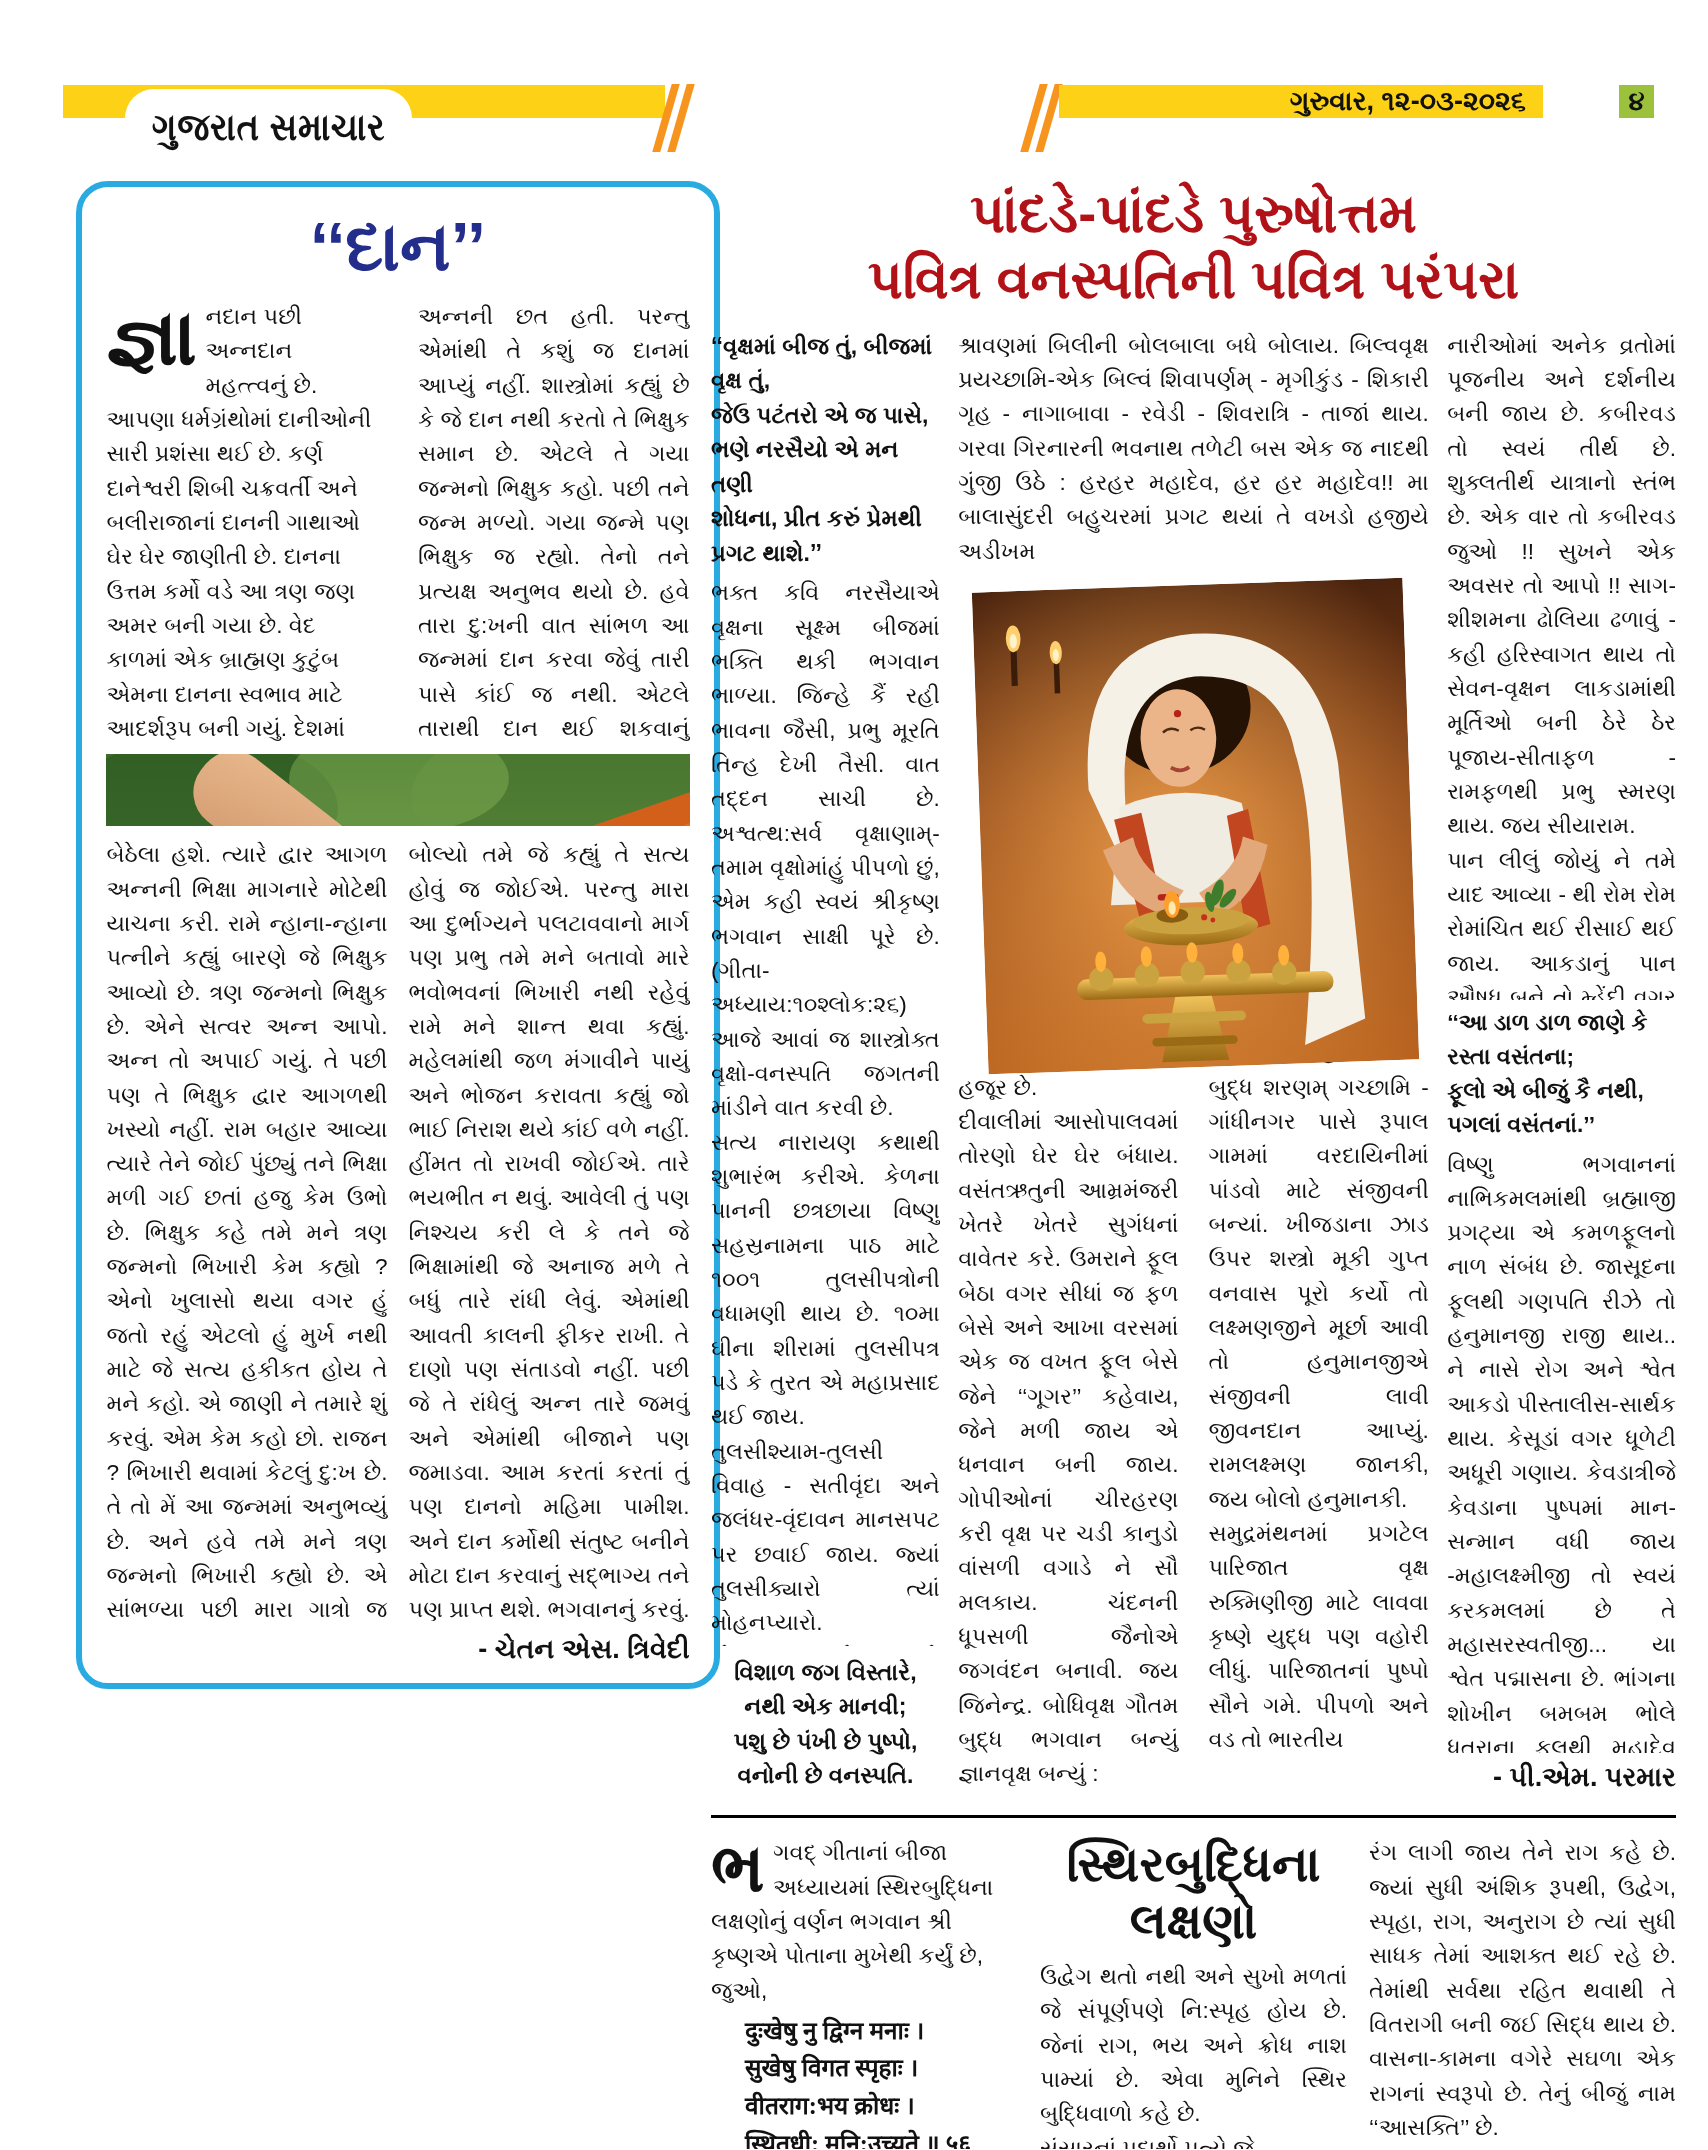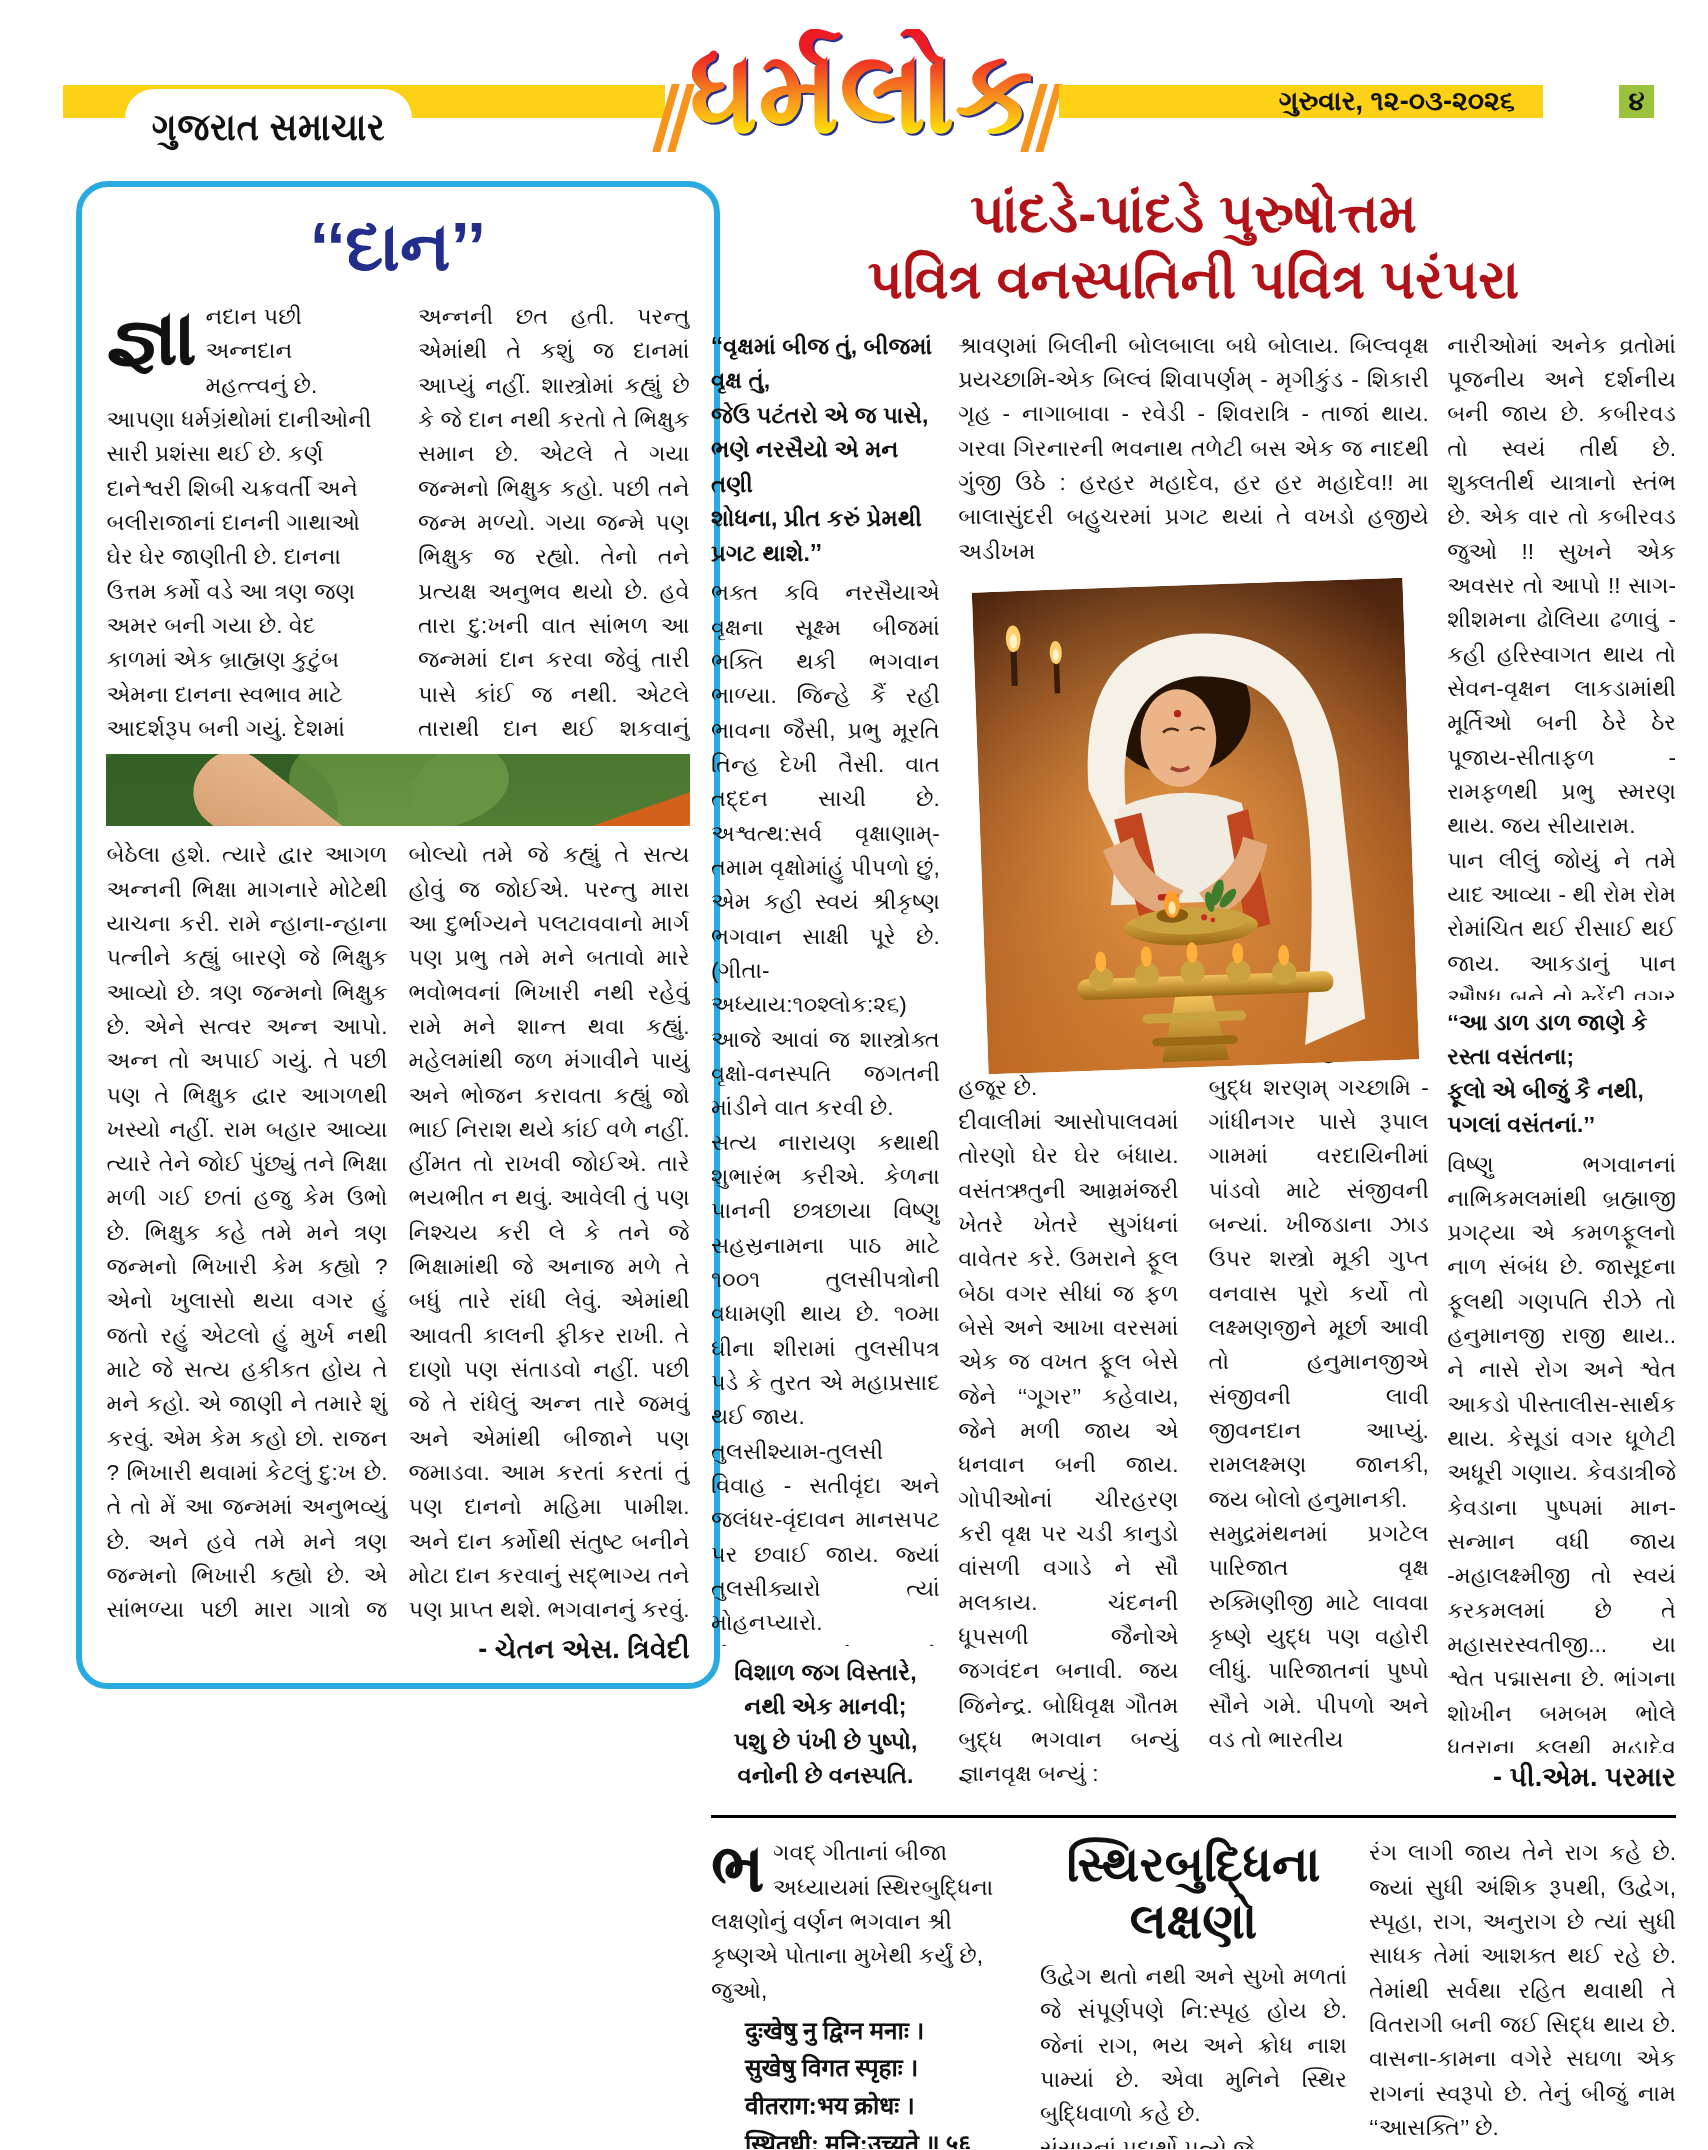--- a/index.html
+++ b/index.html
@@ -3,21 +3,21 @@
 <meta charset="utf-8">
 <style>
   html,body{margin:0;padding:0;background:#ffffff;}
   *{box-sizing:border-box;}
   .guj{font-family:"Liberation Sans","DejaVu Sans",sans-serif;}
   .page{position:relative;width:1708px;height:2151px;background:#fff;overflow:hidden;}
 
   
   .band{position:absolute;top:85px;height:33px;background:#FCD116;}
   .band-left{left:63px;width:602px;}
-  .band-right{left:1059px;width:484px;display:flex;align-items:center;justify-content:flex-end;padding-right:28px;text-align:center;}
+  .band-right{left:1059px;width:484px;display:flex;align-items:center;justify-content:flex-end;padding-right:17px;text-align:center;}
   .masthead-capsule{position:absolute;left:125px;top:89px;width:287px;height:59px;background:#fff;border-radius:29px;
     display:flex;align-items:flex-end;justify-content:center;z-index:2;}
   .masthead-capsule span{font-weight:bold;font-size:34px;color:#121212;letter-spacing:0.6px;transform:scaleY(1.12);}
   .date-text{font-weight:bold;font-size:27px;color:#111;}
   .page-num{position:absolute;left:1619px;top:85px;width:35px;height:33px;background:#9CC13C;
     display:flex;align-items:center;justify-content:center;font-weight:bold;font-size:26px;color:#111;}
   .slashes{position:absolute;top:84px;width:28px;height:68px;}
   .slashes i{position:absolute;top:0;width:8px;height:68px;background:#F7941E;transform:skewX(-16deg);}
   .slashes i:first-child{left:0;}
   .slashes i:last-child{left:14.6px;}
@@ -77,21 +77,20 @@
 <div class="page guj">
 
   <div class="band band-left"></div>
   <div class="masthead-capsule">
     <span>ગુજરાત સમાચાર</span>
   </div>
   <div class="slashes slash-left">
       <i></i>
       <i></i>
     </div>
-  <div class="section-logo">ધર્મલોક</div>
   <div class="slashes slash-right">
       <i></i>
       <i></i>
     </div>
   <div class="band band-right">
     <span class="date-text">ગુરુવાર, ૧૨-૦૩-૨૦૨૬</span>
   </div>
   <div class="page-num">૪</div>
 
   <div class="dan-box">

